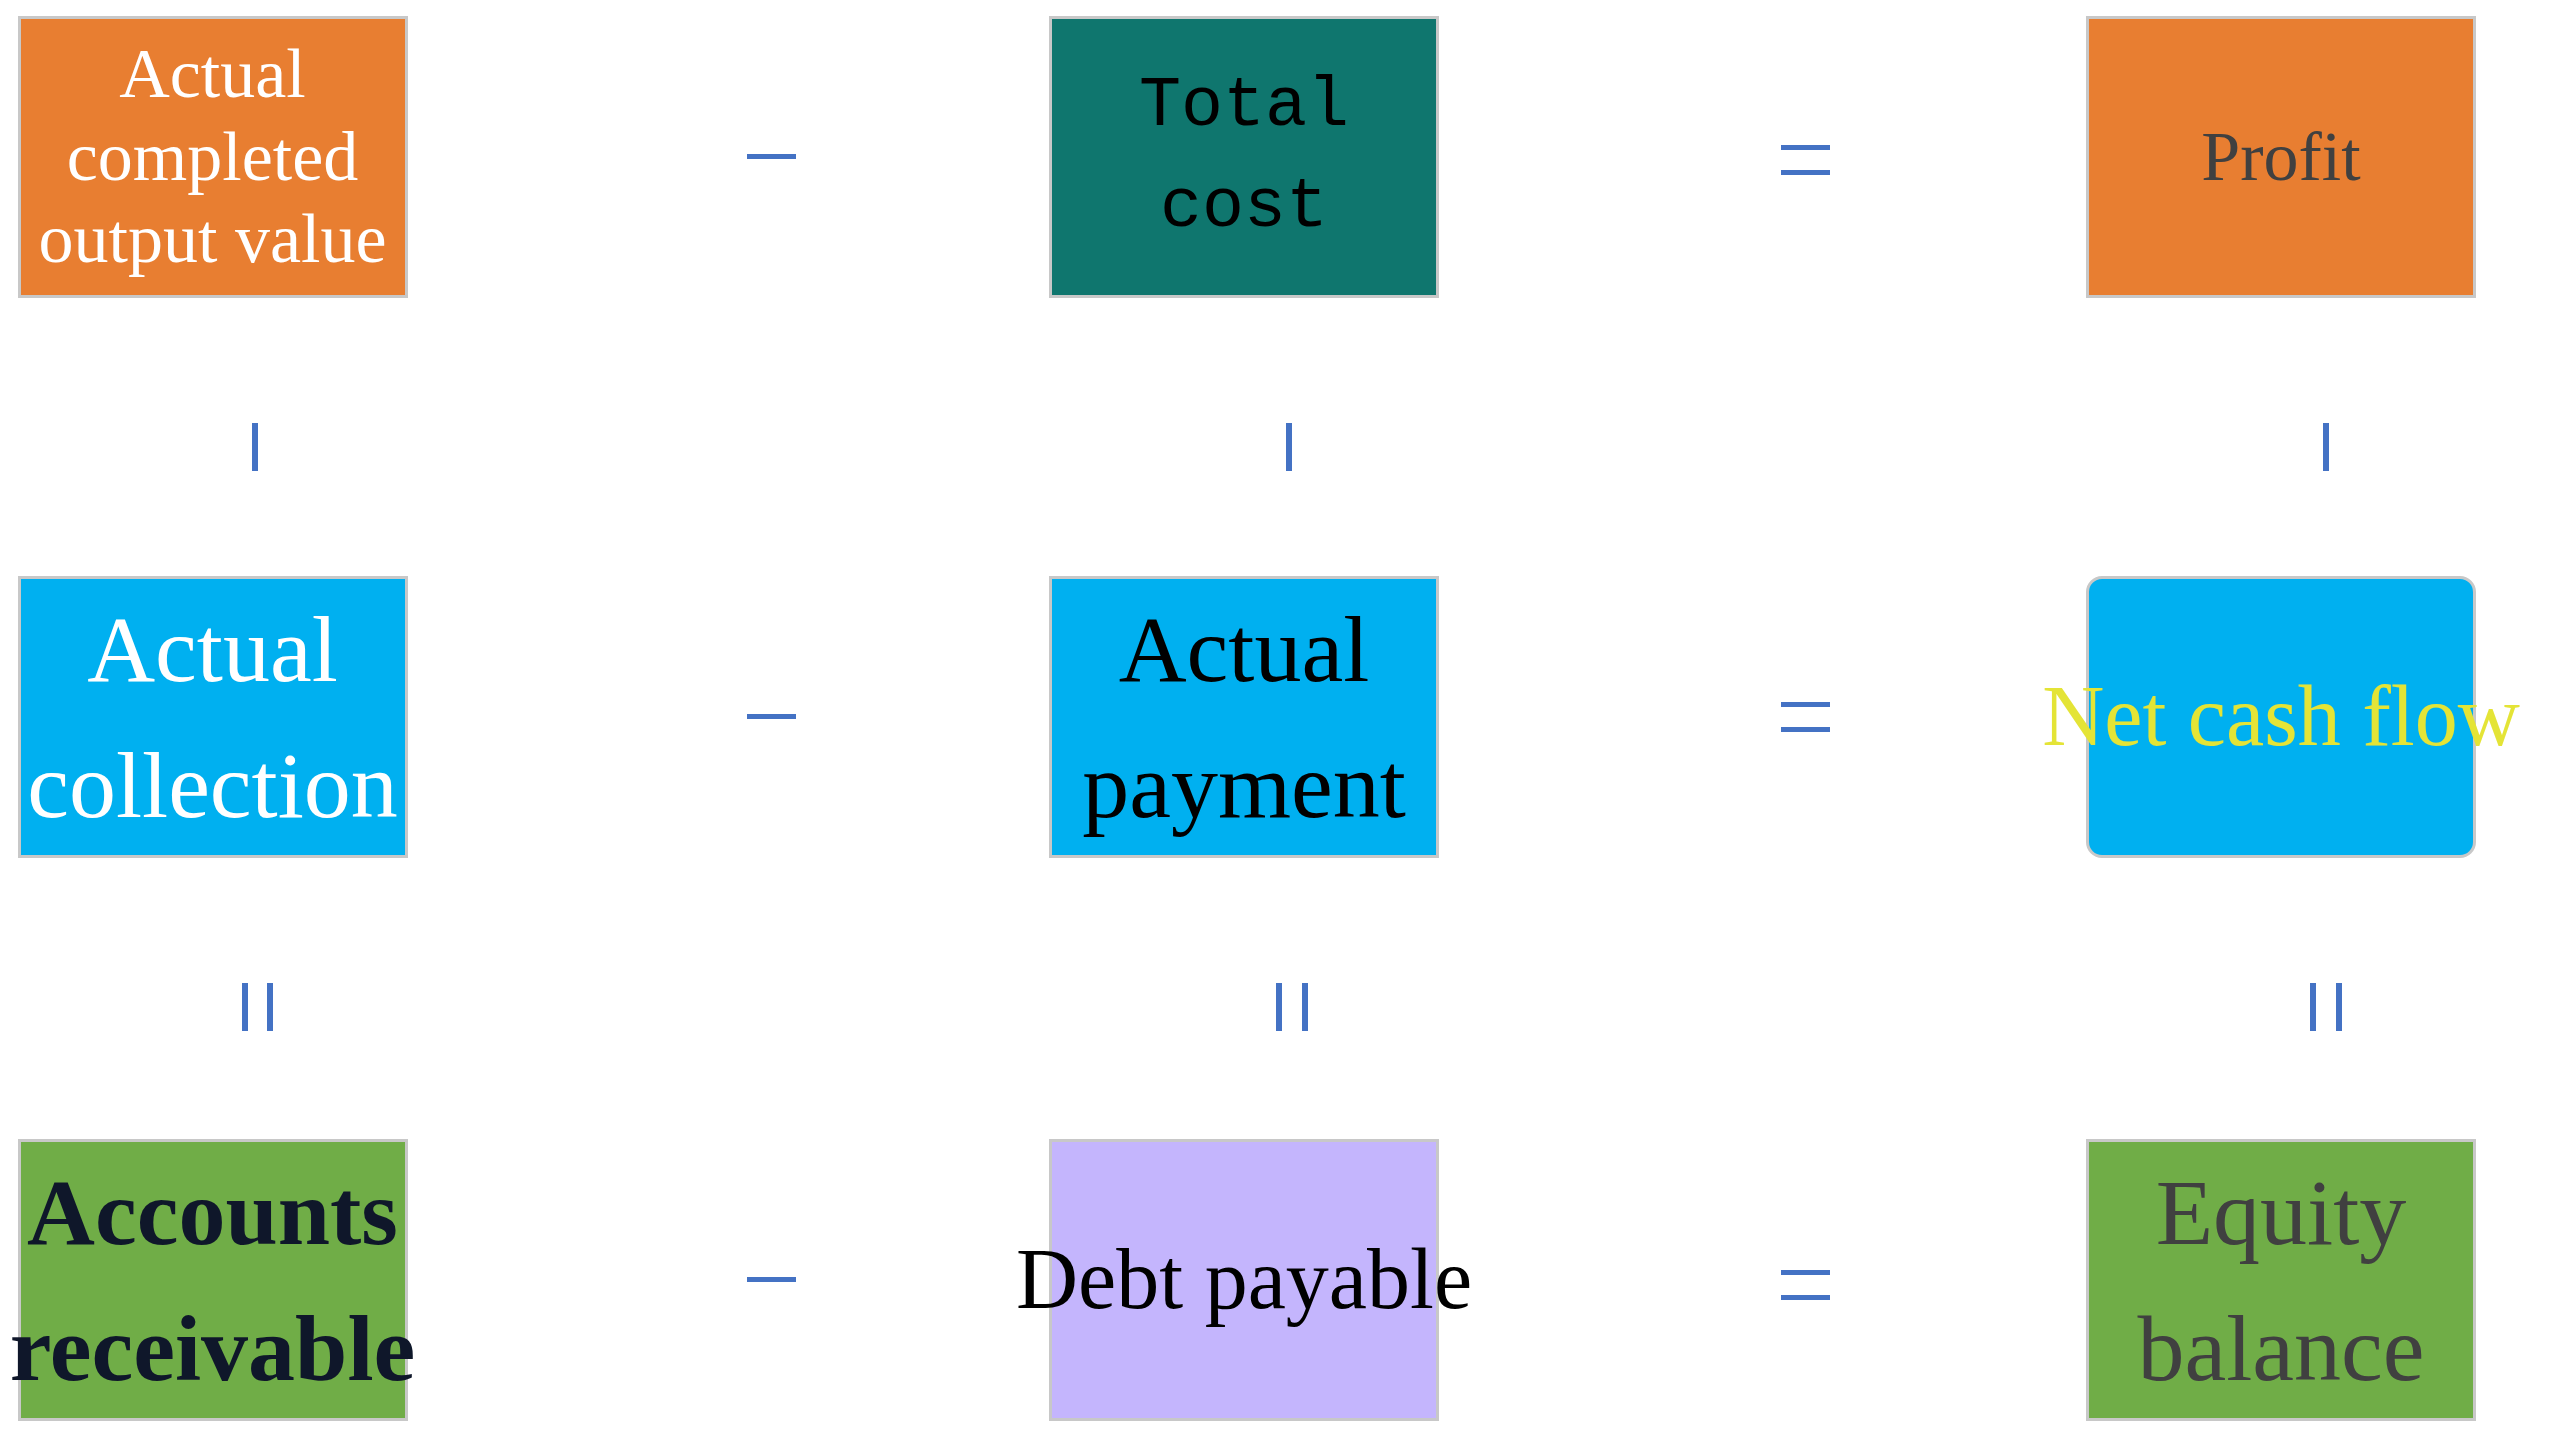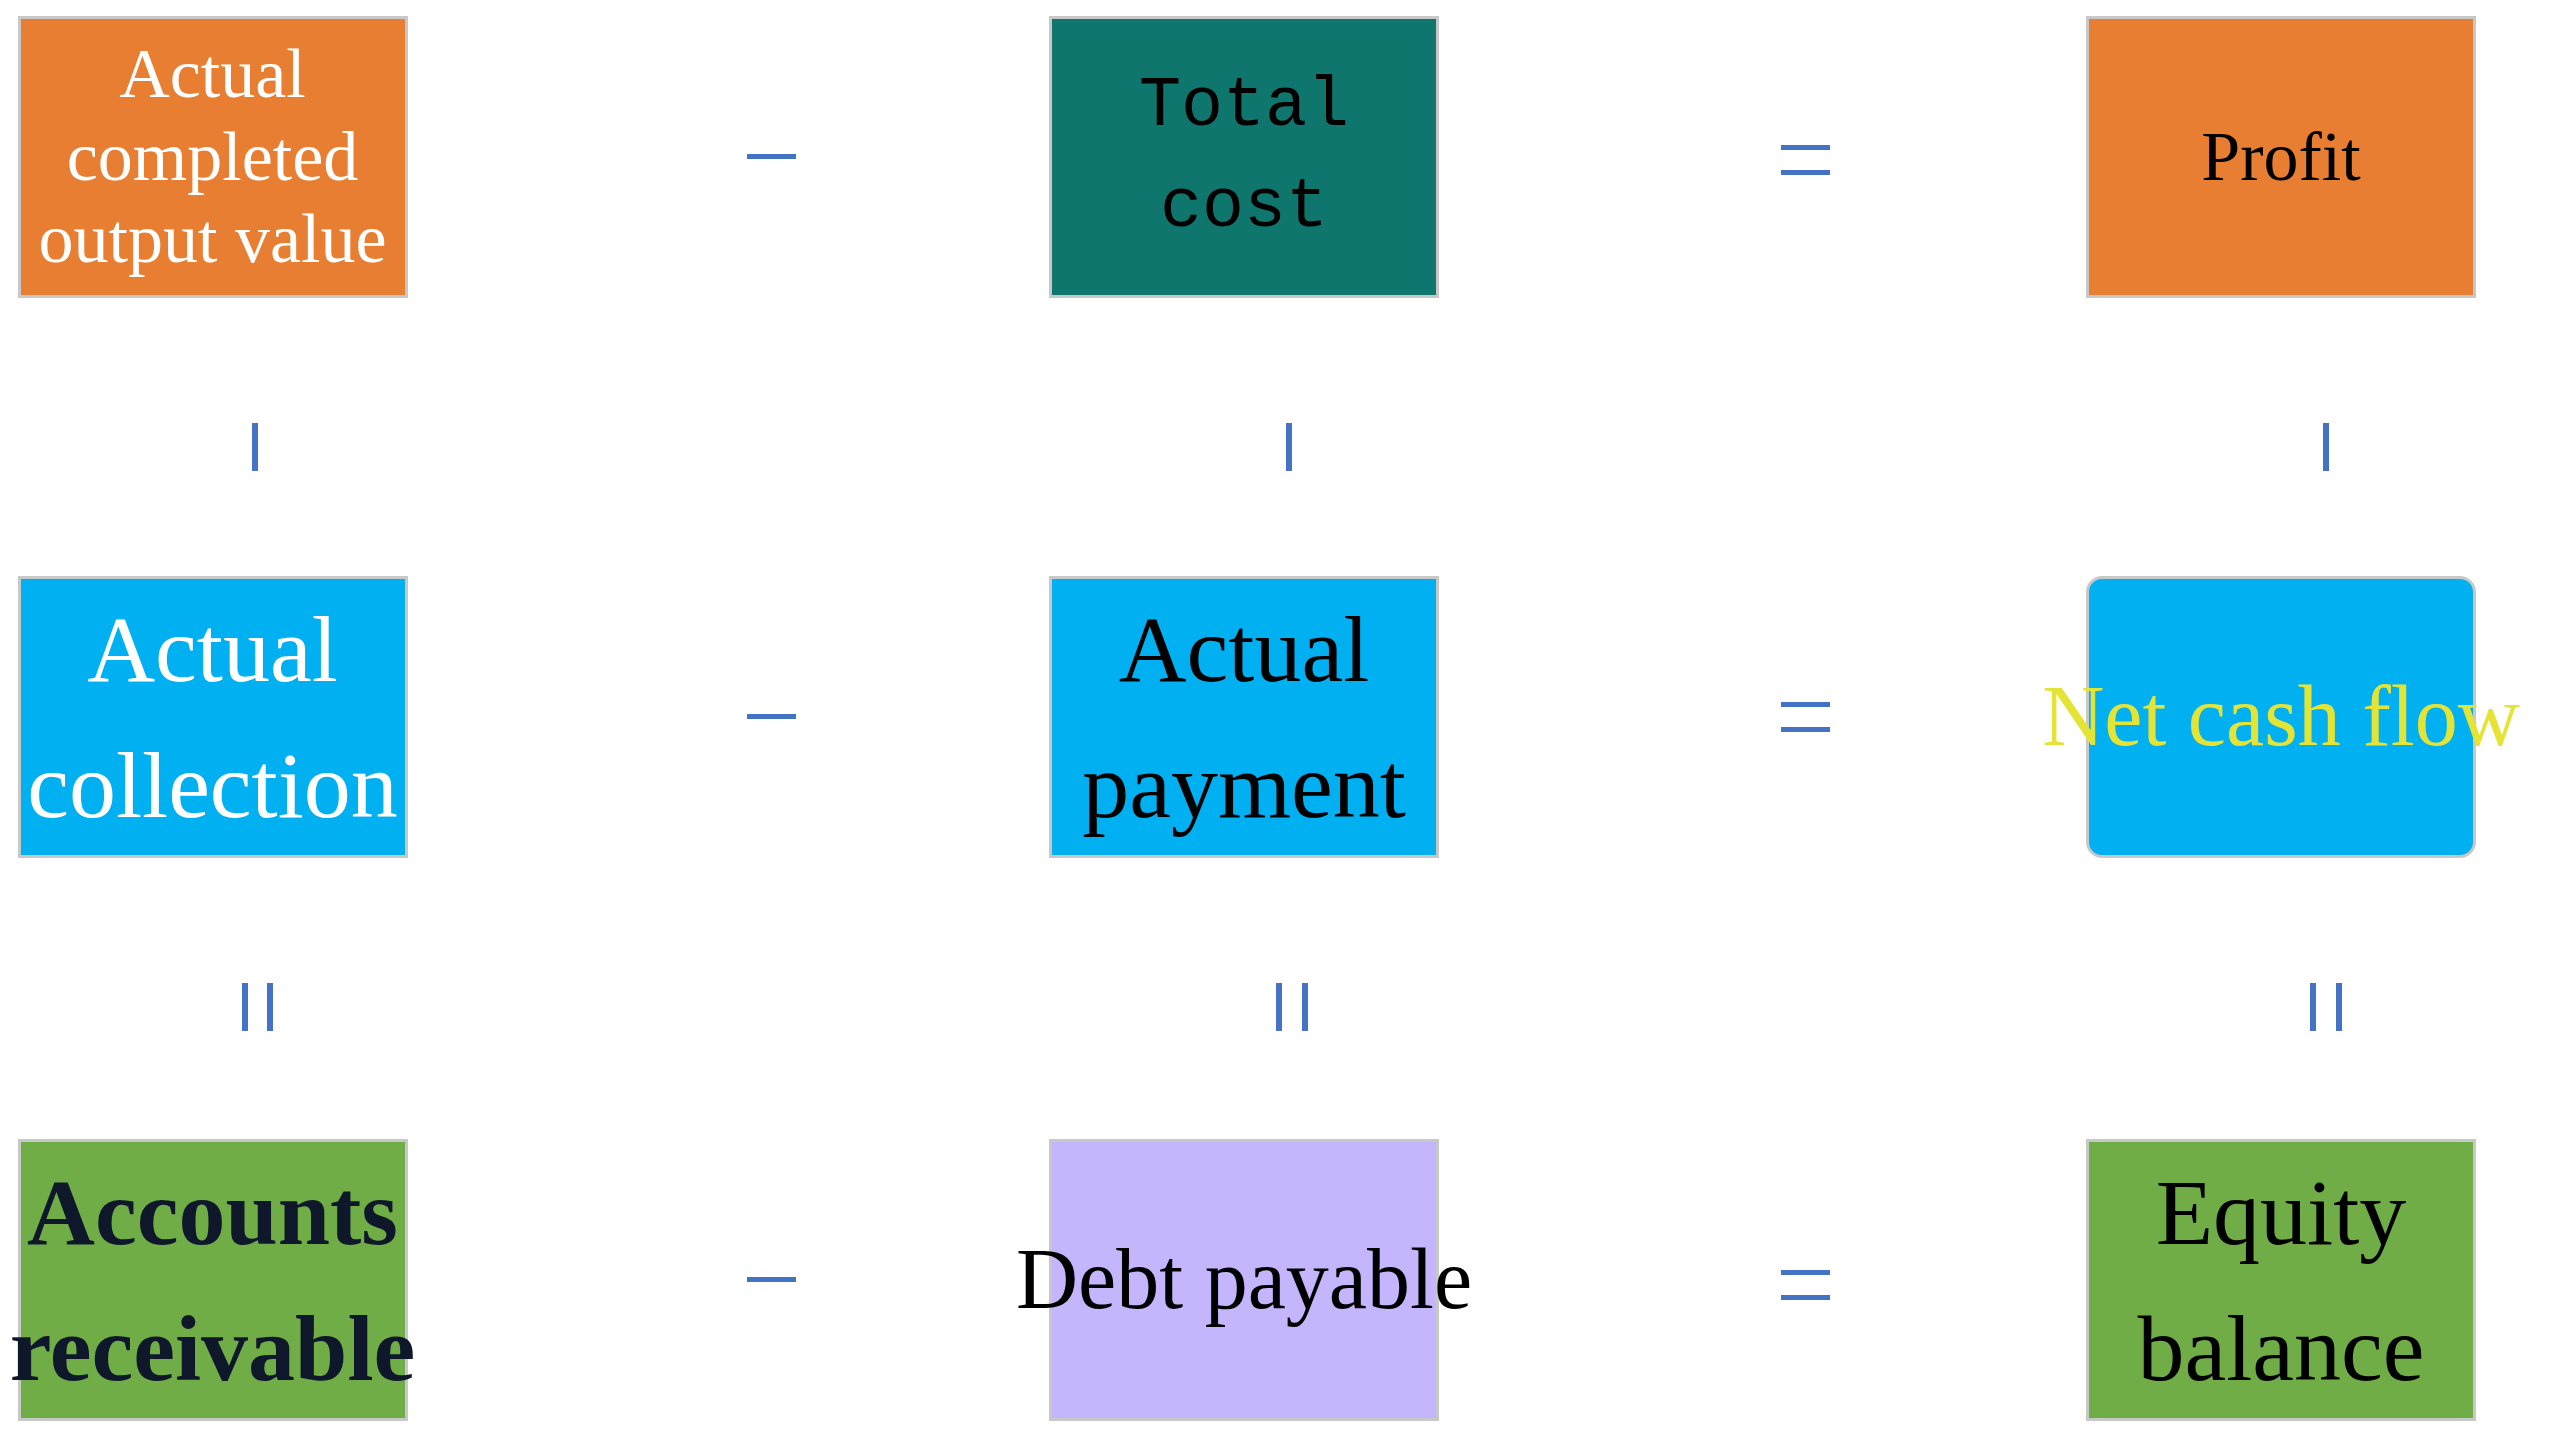--- a/index.html
+++ b/index.html
@@ -60,21 +60,21 @@
   <div class="hbar" style="left: 747px; top: 154px; background-color: rgb(68, 114, 196);"></div>
 
   <div class="box" style="left: 1049px; top: 16px; background-color: #0f766e; border-color: rgb(200, 200, 200); font-family: Liberation Mono, monospace;">
     <div class="label fs-sm" style="color: rgb(0, 0, 0);">Total cost</div>
   </div>
 
   <div class="hbar" style="left: 1781px; top: 145px; background-color: rgb(68, 114, 196);"></div>
   <div class="hbar" style="left: 1781px; top: 170px; background-color: rgb(68, 114, 196);"></div>
 
   <div class="box" style="left: 2086px; top: 16px; background-color: rgb(232, 126, 49); border-color: rgb(200, 200, 200);">
-    <div class="label fs-sm" style="color: #000000;">Profit</div>
+    <div class="label fs-sm" style="color: #404040;">Profit</div>
   </div>
 
   <div class="vbar" style="left: 252px; top: 423px; background-color: rgb(68, 114, 196);"></div>
   <div class="vbar" style="left: 1286px; top: 423px; background-color: rgb(68, 114, 196);"></div>
   <div class="vbar" style="left: 2323px; top: 423px; background-color: rgb(68, 114, 196);"></div>
 
   <div class="box" style="left: 17.5px; top: 576px; background-color: rgb(0, 176, 240); border-color: rgb(200, 200, 200);">
     <div class="label fs-lg" style="color: rgb(255, 255, 255);">Actual
 collection</div>
   </div>
@@ -108,18 +108,18 @@
   <div class="hbar" style="left: 747px; top: 1277px; background-color: rgb(68, 114, 196);"></div>
 
   <div class="box" style="left: 1049px; top: 1139px; background-color: #c4b5fd; border-color: rgb(200, 200, 200);">
     <div class="label fs-md" style="color: rgb(0, 0, 0);">Debt payable</div>
   </div>
 
   <div class="hbar" style="left: 1781px; top: 1270px; background-color: rgb(68, 114, 196);"></div>
   <div class="hbar" style="left: 1781px; top: 1295px; background-color: rgb(68, 114, 196);"></div>
 
   <div class="box" style="left: 2086px; top: 1139px; background-color: rgb(112, 173, 71); border-color: rgb(200, 200, 200);">
-    <div class="label fs-lg" style="color: #000000;">Equity
+    <div class="label fs-lg" style="color: #404040;">Equity
 balance</div>
   </div>
 
 </div>
 
 
 </body></html>

